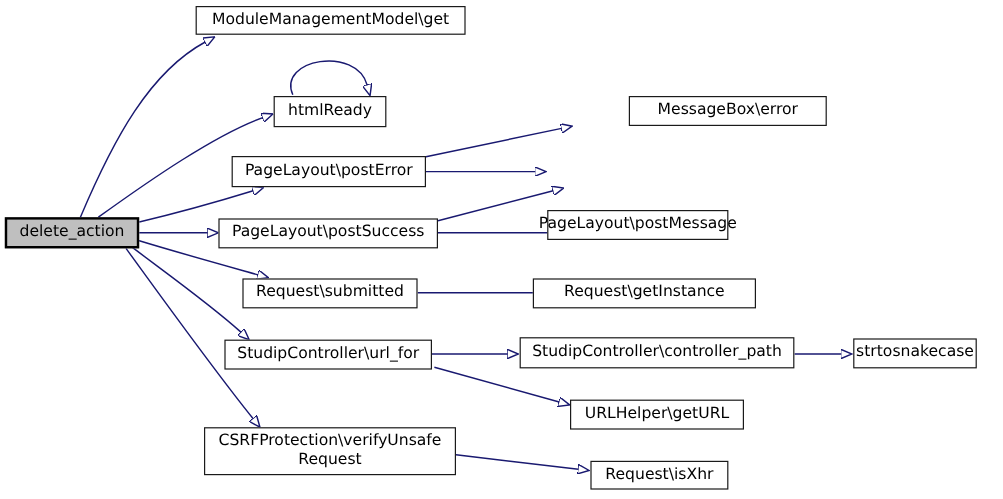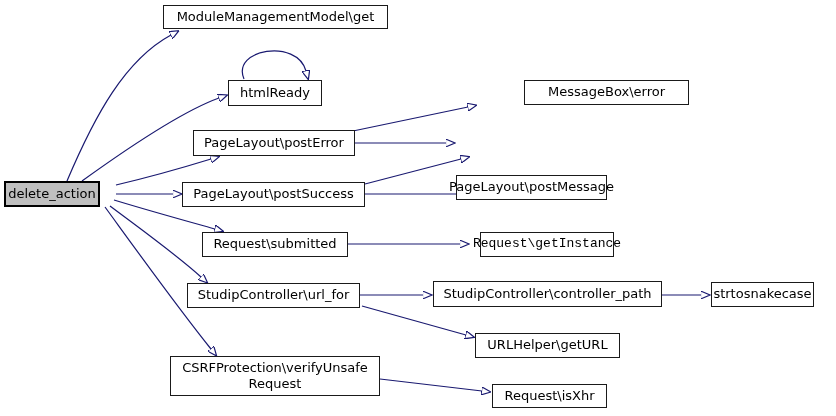--- a/index.html
+++ b/index.html
@@ -62,21 +62,21 @@
     <path d="M 355 143 L 446 143" marker-end="url(#arrow)"></path>
     <path d="M 365 184 L 461 159" marker-end="url(#arrow)"></path>
     <path d="M 365 194 L 458 194" marker-end="url(#arrow)"></path>
     <path d="M 348 244 L 460 244" marker-end="url(#arrow)"></path>
     <path d="M 360 295 L 423 295" marker-end="url(#arrow)"></path>
     <path d="M 362 306 L 466 335" marker-end="url(#arrow)"></path>
     <path d="M 662 295 L 701 295" marker-end="url(#arrow)"></path>
     <path d="M 380 379 L 482 391" marker-end="url(#arrow)"></path>
   </svg>
 
-  <div class="node focus" style="left:4px; top:181px; width:96px; height:26px;">delete_action</div>
+  <div class="node focus" style="left:4px; top:181px; width:112px; height:26px;">delete_action</div>
 
   <div class="node" style="left:163px; top:5px; width:225px; height:24px;">ModuleManagementModel\get</div>
 
   <div class="node" style="left:228px; top:80px; width:94px; height:26px;">htmlReady</div>
 
   <div class="node" style="left:193px; top:130px; width:162px; height:26px;">PageLayout\postError</div>
 
   <div class="node" style="left:182px; top:182px; width:183px; height:25px;">PageLayout\postSuccess</div>
 
   <div class="node" style="left:202px; top:232px; width:146px; height:25px;">Request\submitted</div>
@@ -84,21 +84,21 @@
   <div class="node" style="left:187px; top:283px; width:173px; height:25px;">StudipController\url_for</div>
 
   <div class="node" style="left:170px; top:356px; width:210px; height:40px;">CSRFProtection\verifyUnsafe
 Request</div>
 
   <div class="node" style="left:500px; top:80px; width:165px; height:25px;margin-left:24px;">MessageBox\error</div>
 
   <div class="node" style="left:456px; top:131px; width:151px; height:25px;margin-top:44px;">PageLayout\postMessage</div>
 
 
-  <div class="node" style="left:480px; top:232px; width:134px; height:25px;font-family:Liberation Mono, monospace;">Request\getInstance</div>
+  <div class="node" style="left:444px; top:232px; width:186px; height:25px;">Request\getInstance</div>
 
   <div class="node" style="left:433px; top:281px; width:229px; height:26px;">StudipController\controller_path</div>
 
   <div class="node" style="left:475px; top:333px; width:145px; height:25px;">URLHelper\getURL</div>
 
   <div class="node" style="left:492px; top:384px; width:115px; height:24px;">Request\isXhr</div>
 
   <div class="node" style="left:711px; top:282px; width:103px; height:25px;">strtosnakecase</div>
 
 </div>

